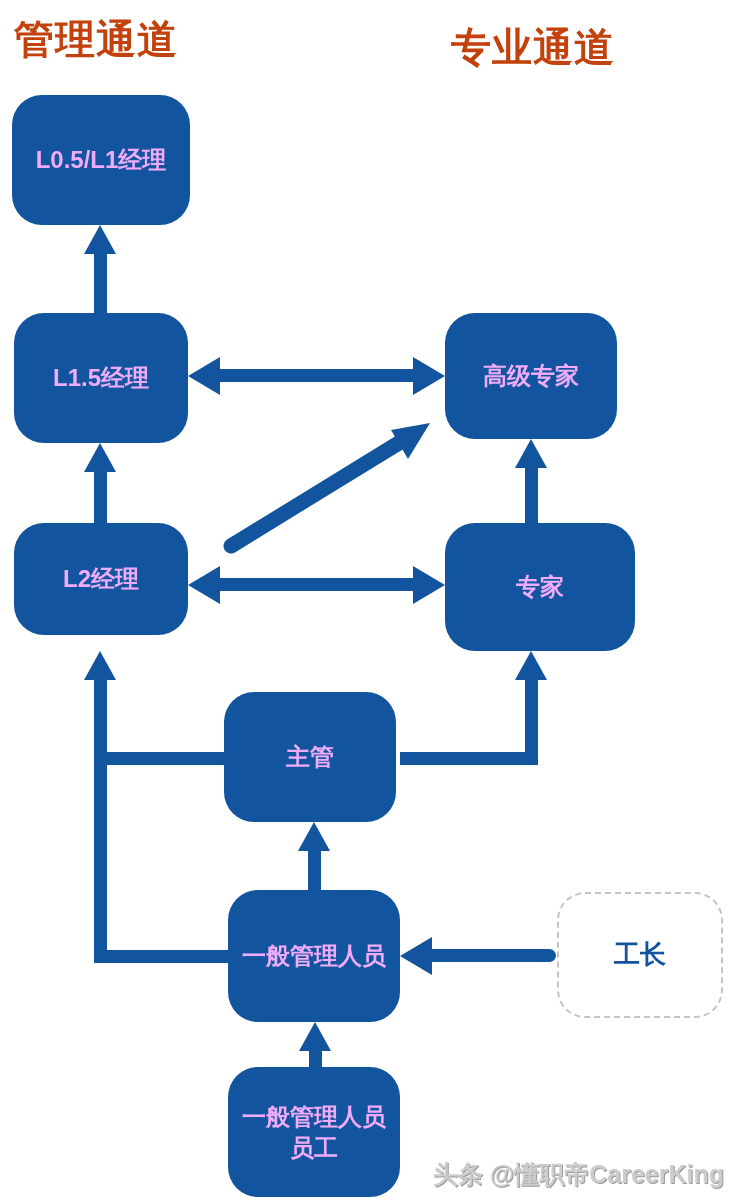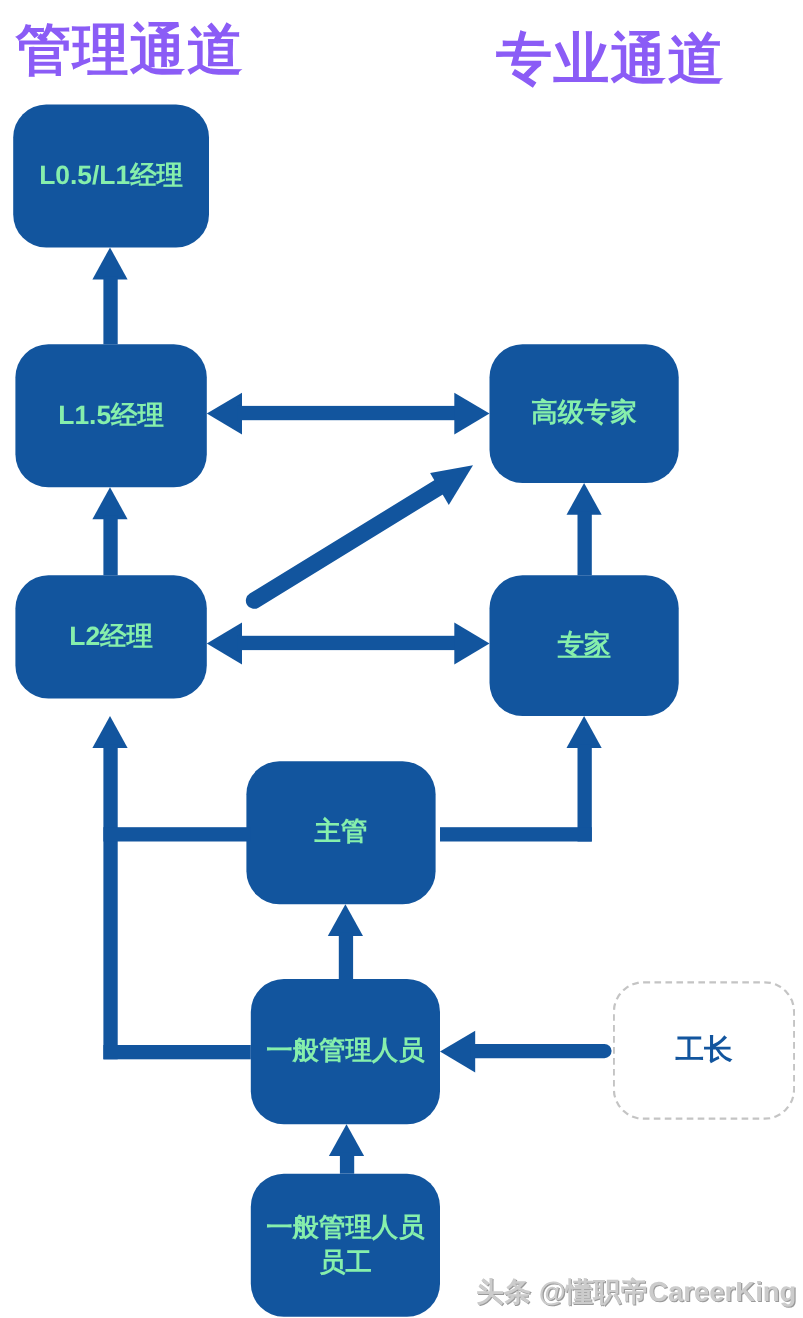--- a/index.html
+++ b/index.html
@@ -5,31 +5,31 @@
   html,body{margin:0;padding:0;background:#ffffff;}
   .stage{
     position:relative;
     width:730px;height:1198px;
     background:#ffffff;
     font-family:"Liberation Sans","DejaVu Sans",sans-serif;
     overflow:hidden;
   }
   .hdr{
     position:absolute;
-    font-size:51px;
+    font-size:40px;
     font-weight:900;
-    color:#8b5cf6;
+    color:#c2410c;
     letter-spacing:1px;
     white-space:nowrap;
   }
   .node{
     position:absolute;
     background:#12559E;
     border-radius:30px;
-    color:#86efac;
+    color:#f0abfc;
     font-weight:bold;
     font-size:24px;
     display:flex;
     flex-direction:column;
     align-items:center;
     justify-content:center;
     text-align:center;
     line-height:1.3;
     white-space:nowrap;
   }
@@ -88,21 +88,21 @@
   </div>
 
   <div class="node" style="left:445px;top:313px;width:172px;height:126px;justify-content:center;">
     <span>高级专家</span>
   </div>
 
   <div class="node" style="left:14px;top:523px;width:174px;height:112px;">
     <span>L2经理</span>
   </div>
 
-  <div class="node" style="left:445px;top:523px;width:172px;height:128px;text-decoration:underline;">
+  <div class="node" style="left:445px;top:523px;width:190px;height:128px;">
     <span>专家</span>
   </div>
 
   <div class="node" style="left:224px;top:692px;width:172px;height:130px;">
     <span>主管</span>
   </div>
 
   <div class="node" style="left:228px;top:890px;width:172px;height:132px;">
     <span>一般管理人员</span>
   </div>

